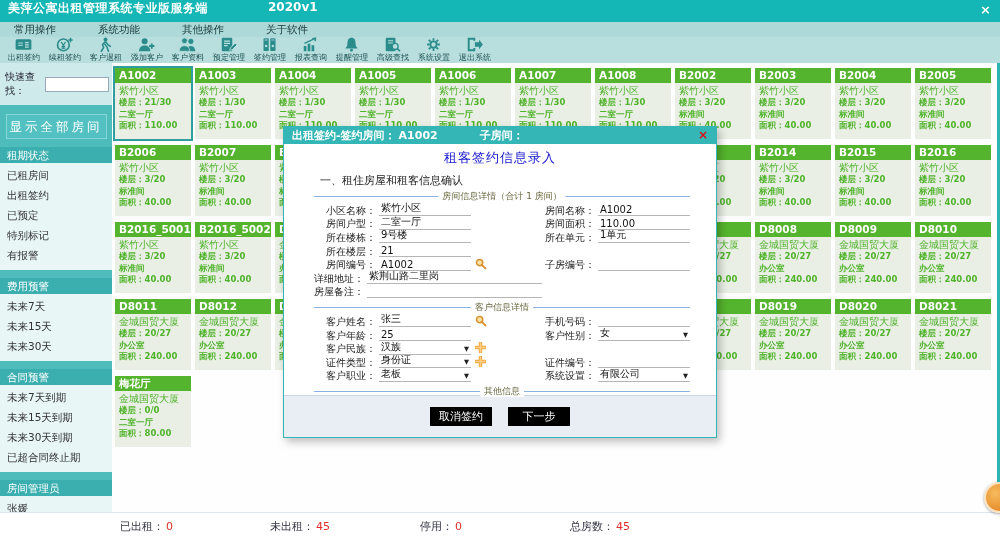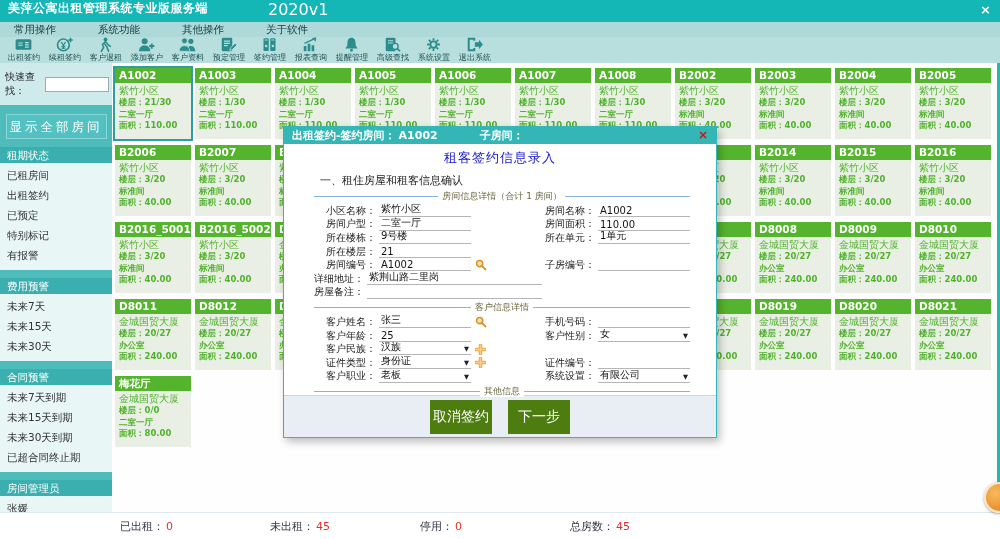--- a/index.html
+++ b/index.html
@@ -2,21 +2,21 @@
 <html><head>
 <meta charset="utf-8">
 <style>
   *{box-sizing:border-box;margin:0;padding:0}
   html,body{width:1000px;height:539px;overflow:hidden}
   body{position:relative;font-family:"DejaVu Sans","Liberation Sans",sans-serif;background:#fff}
 
   
   .titlebar{position:absolute;left:0;top:0;right:0;height:22px;background:#14b6b6;color:#fff;display:flex;align-items:flex-start}
   .title{font-weight:bold;font-size:12px;padding-left:8px;letter-spacing:.5px}
-  .version{font-weight:normal;font-size:16px;margin-left:60px}
+  .version{font-weight:bold;font-size:12px;margin-left:60px}
   .win-close{position:absolute;right:9px;top:2px;font-size:13px;font-weight:bold;color:#fff;cursor:pointer;line-height:16px}
 
   
   .menubar{position:absolute;top:22px;left:0;right:0;height:15px;background:#add9d9;display:flex;align-items:center;padding-left:14px}
   .menu-item{font-size:10.5px;color:#17383a;margin-right:42px;cursor:pointer;white-space:nowrap}
 
   
   .toolbar{position:absolute;top:37px;left:0;right:0;height:26px;background:#b9dede;display:flex;padding-left:3px}
   .tbtn{width:41px;display:flex;flex-direction:column;align-items:center;cursor:pointer}
   .tbtn svg{width:21px;height:15px;display:block}
@@ -56,33 +56,33 @@
   .modal-h .room{margin-left:3px}
   .modal-h .sub{margin-left:42px}
   .modal-close{position:absolute;right:8px;top:0;color:#d80f0f;font-weight:bold;font-size:12px;cursor:pointer}
   .m-title{text-align:center;color:#1414cc;font-weight:normal;font-size:13px;margin-top:5px;letter-spacing:1px}
   .m-section{font-size:11px;color:#222;margin:6px 0 0 36px}
   .m-form{margin:3px 26px 0 30px}
   .divider{position:relative;height:11px;margin:3px 0 2px}
   .divider:before{content:"";position:absolute;left:0;right:0;top:5px;border-top:1px solid #88b2e4}
   .divider span{position:absolute;left:50%;transform:translateX(-50%);top:0;background:#fff;padding:0 4px;font-size:9px;color:#67673f;line-height:11px;white-space:nowrap;z-index:1}
   .frow{display:flex;height:13.6px;align-items:center}
-  .fcell{display:flex;align-items:center}
+  .fcell{display:flex;align-items:flex-start}
   .fcell.left{width:228px}
   .fcell.right{flex:1}
   .flabel{font-size:10px;color:#222;text-align:right;white-space:nowrap}
   .left .flabel{width:62px}
   .right .flabel{width:72px}
   .fval{border-bottom:1px solid #b5b5b5;font-size:10px;color:#111;height:12.5px;display:flex;align-items:flex-end;justify-content:space-between;padding:0 2px;margin-left:3px;width:92px}
   .fval.wide{width:300px}
   .vtext{white-space:nowrap;overflow:hidden}
   .arrow{font-size:6.5px;color:#222;margin-left:4px;line-height:9px}
   .ficon{margin-left:4px;display:flex;cursor:pointer}
   .m-footer{position:absolute;left:0;right:0;bottom:0;height:42px;background:#e8eef4;border-top:1px solid #ccd6e2;display:flex;align-items:center;justify-content:center;gap:16px}
-  .m-btn{width:62px;height:34px;background:#4d7c0f;color:#fff;font-size:14px;border:none;cursor:pointer;font-family:inherit}
+  .m-btn{width:62px;height:19px;background:#000000;color:#fff;font-size:11px;border:none;cursor:pointer;font-family:inherit}
 </style>
 </head>
 <body>
 
 <div class="titlebar">
   <span class="title">美萍公寓出租管理系统专业版服务端</span>
   <span class="version">2020v1</span>
   <span class="win-close">×</span>
 </div>
 

